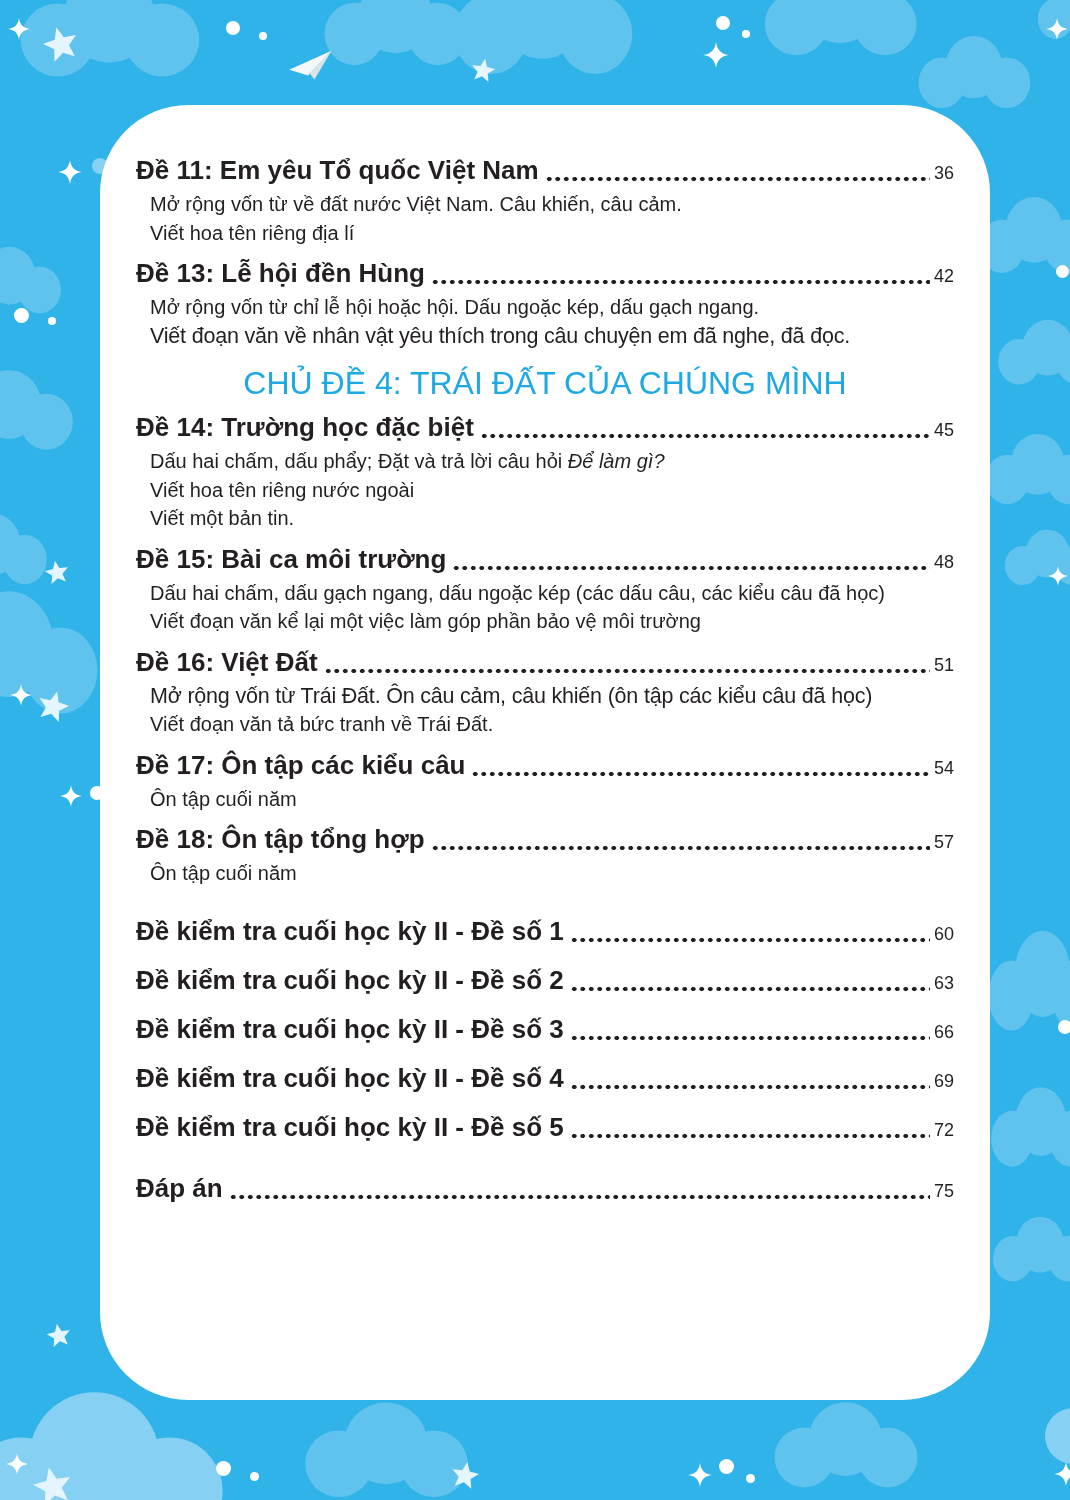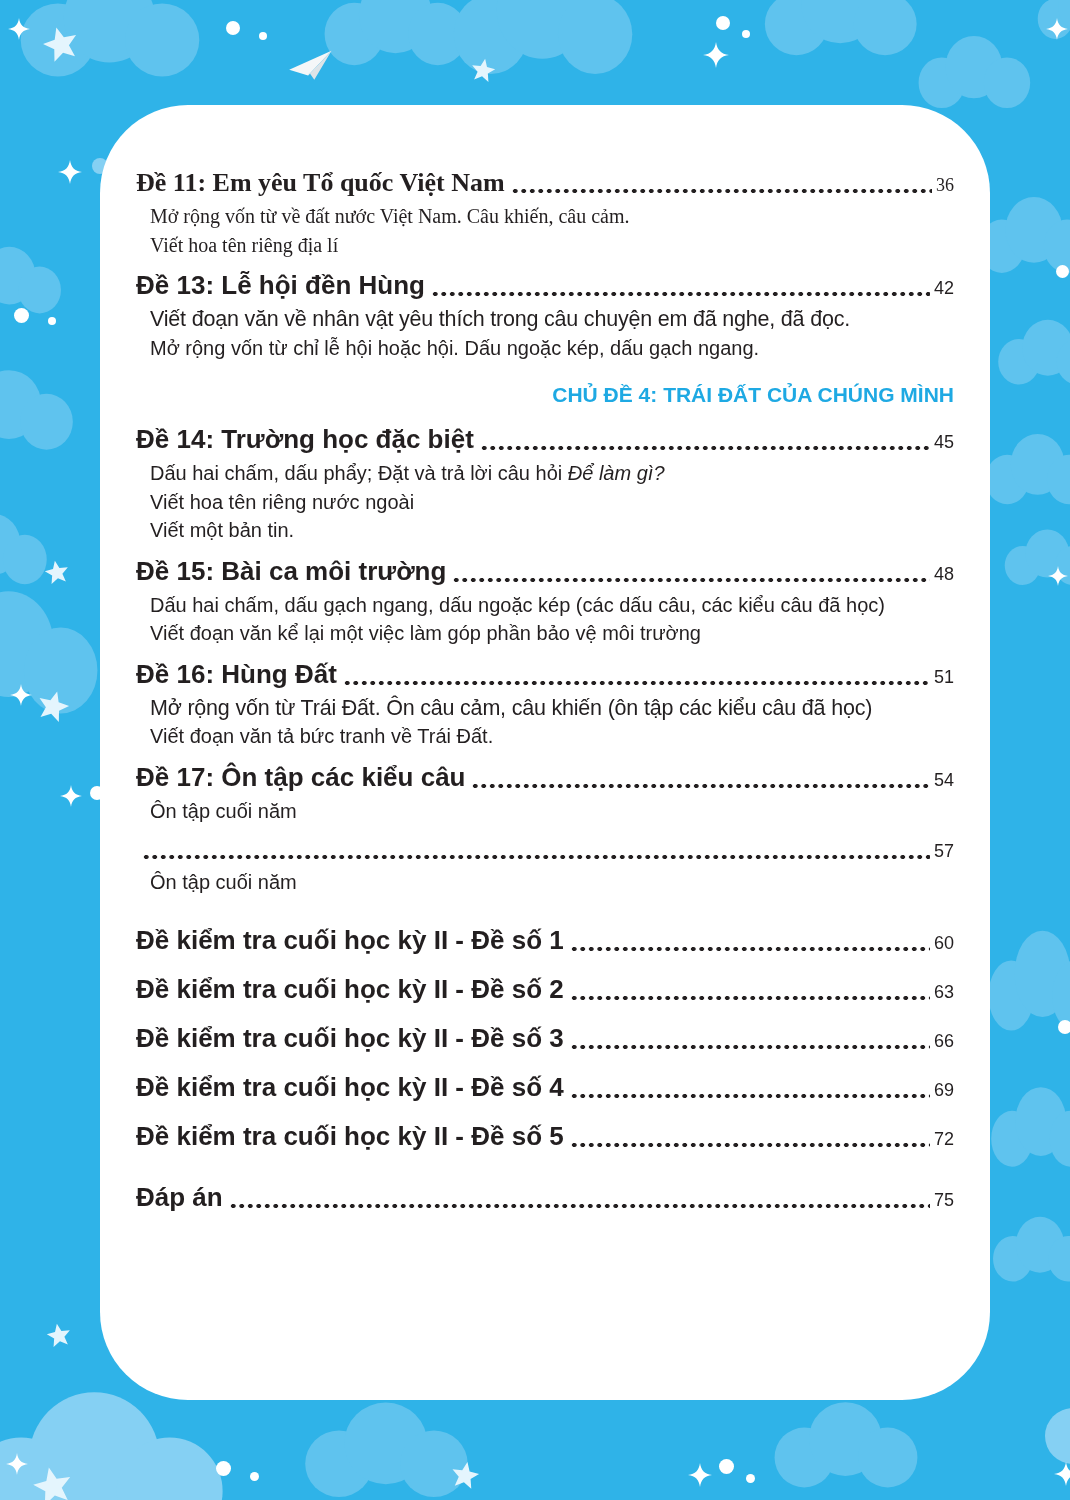--- a/index.html
+++ b/index.html
@@ -27,36 +27,36 @@
   .dot{position:absolute;border-radius:50%;background:var(--star);}
   .dot.tint{background:var(--cloud-light);}
 
   .card{
     position:absolute;left:100px;top:105px;width:890px;height:1295px;
     background:var(--card);border-radius:88px;
     padding:48px 36px 0 36px;box-sizing:border-box;z-index:2;
   }
 
   .toc-item{margin-top:9px;}
-  .toc-item.first{margin-top:13px;font-family:Liberation Serif, serif;}
+  .toc-item.first{margin-top:0;}
   .toc-row{display:flex;align-items:baseline;line-height:34px;}
   .toc-row .t{font-weight:bold;font-size:26px;white-space:nowrap;}
   .toc-row .leader{
     flex:1;align-self:stretch;margin:0 4px 0 6px;
     background-image:radial-gradient(circle,var(--text) 2px,transparent 2.5px);
     background-size:8.5px 8px;background-repeat:repeat-x;
     background-position:0 calc(100% - 7px);
   }
   .toc-row .pg{font-size:18px;font-weight:normal;}
   .desc{font-size:20px;line-height:28.5px;padding-left:14px;}
   .desc.justify{text-align:justify;}
   .desc.condensed{font-size:21.5px;letter-spacing:-0.2px;}
   .desc .i{font-style:italic;}
   .chapter{
-    text-align:right;font-weight:bold;font-size:21px;line-height:34px;
+    text-align:center;font-weight:normal;font-size:32px;line-height:34px;
     color:var(--heading);margin:16px 0 10px 0;
   }
   .toc-item.kind-exam{margin-top:12px;text-align:right;}
   .toc-item.group-gap{margin-top:26px;}
   .toc-item.group-gap2{margin-top:24px;}
 </style>
 </head>
 <body>
 
 <svg width="0" height="0" style="position:absolute" aria-hidden="true">
@@ -222,22 +222,22 @@
         </div>
         <div class="desc"><span>Mở rộng vốn từ về đất nước Việt Nam. Câu khiến, câu cảm.</span></div>
         <div class="desc"><span>Viết hoa tên riêng địa lí</span></div>
       </div>
       <div class="toc-item kind-entry">
         <div class="toc-row">
           <span class="t">Đề 13: Lễ hội đền Hùng</span>
           <span class="leader"></span>
           <span class="pg">42</span>
         </div>
+        <div class="desc"><span>Mở rộng vốn từ chỉ lễ hội hoặc hội. Dấu ngoặc kép, dấu gạch ngang.</span></div>
         <div class="desc condensed"><span>Viết đoạn văn về nhân vật yêu thích trong câu chuyện em đã nghe, đã đọc.</span></div>
-        <div class="desc"><span>Mở rộng vốn từ chỉ lễ hội hoặc hội. Dấu ngoặc kép, dấu gạch ngang.</span></div>
       </div>
       <div class="chapter">CHỦ ĐỀ 4: TRÁI ĐẤT CỦA CHÚNG MÌNH</div>
       <div class="toc-item kind-entry">
         <div class="toc-row">
           <span class="t">Đề 14: Trường học đặc biệt</span>
           <span class="leader"></span>
           <span class="pg">45</span>
         </div>
         <div class="desc"><span>Dấu hai chấm, dấu phẩy; Đặt và trả lời câu hỏi </span><span class="i">Để làm gì?</span></div>
         <div class="desc"><span>Viết hoa tên riêng nước ngoài</span></div>
@@ -247,37 +247,38 @@
         <div class="toc-row">
           <span class="t">Đề 15: Bài ca môi trường</span>
           <span class="leader"></span>
           <span class="pg">48</span>
         </div>
         <div class="desc justify"><span>Dấu hai chấm, dấu gạch ngang, dấu ngoặc kép (các dấu câu, các kiểu câu đã học)</span></div>
         <div class="desc"><span>Viết đoạn văn kể lại một việc làm góp phần bảo vệ môi trường</span></div>
       </div>
       <div class="toc-item kind-entry">
         <div class="toc-row">
-          <span class="t">Đề 16: Hùng Đất</span>
+          <span class="t">Đề 16: Việt Đất</span>
           <span class="leader"></span>
           <span class="pg">51</span>
         </div>
         <div class="desc condensed"><span>Mở rộng vốn từ Trái Đất. Ôn câu cảm, câu khiến (ôn tập các kiểu câu đã học)</span></div>
         <div class="desc"><span>Viết đoạn văn tả bức tranh về Trái Đất.</span></div>
       </div>
       <div class="toc-item kind-entry">
         <div class="toc-row">
           <span class="t">Đề 17: Ôn tập các kiểu câu</span>
           <span class="leader"></span>
           <span class="pg">54</span>
         </div>
         <div class="desc"><span>Ôn tập cuối năm</span></div>
       </div>
       <div class="toc-item kind-entry">
         <div class="toc-row">
+          <span class="t">Đề 18: Ôn tập tổng hợp</span>
           <span class="leader"></span>
           <span class="pg">57</span>
         </div>
         <div class="desc"><span>Ôn tập cuối năm</span></div>
       </div>
       <div class="toc-item kind-exam group-gap">
         <div class="toc-row">
           <span class="t">Đề kiểm tra cuối học kỳ II - Đề số 1</span>
           <span class="leader"></span>
           <span class="pg">60</span>

